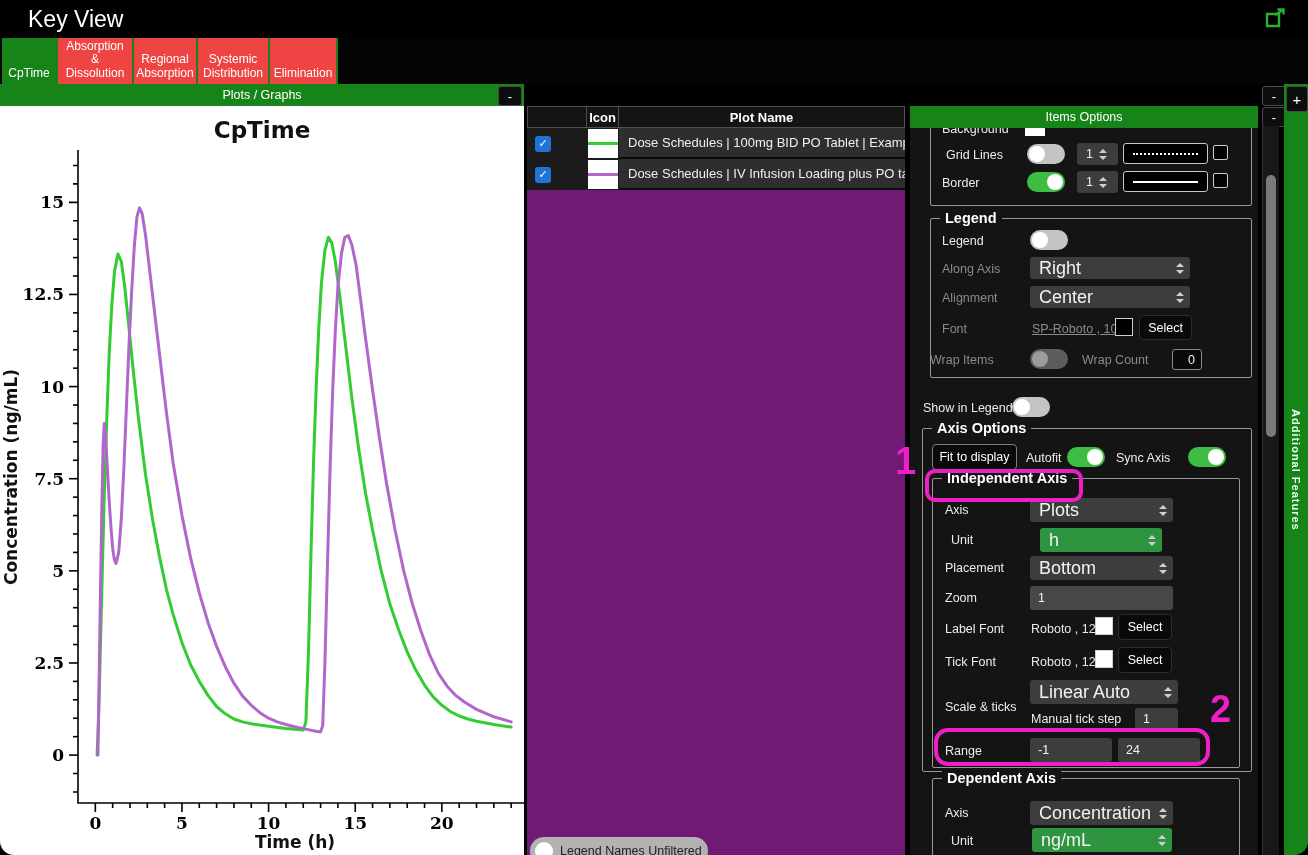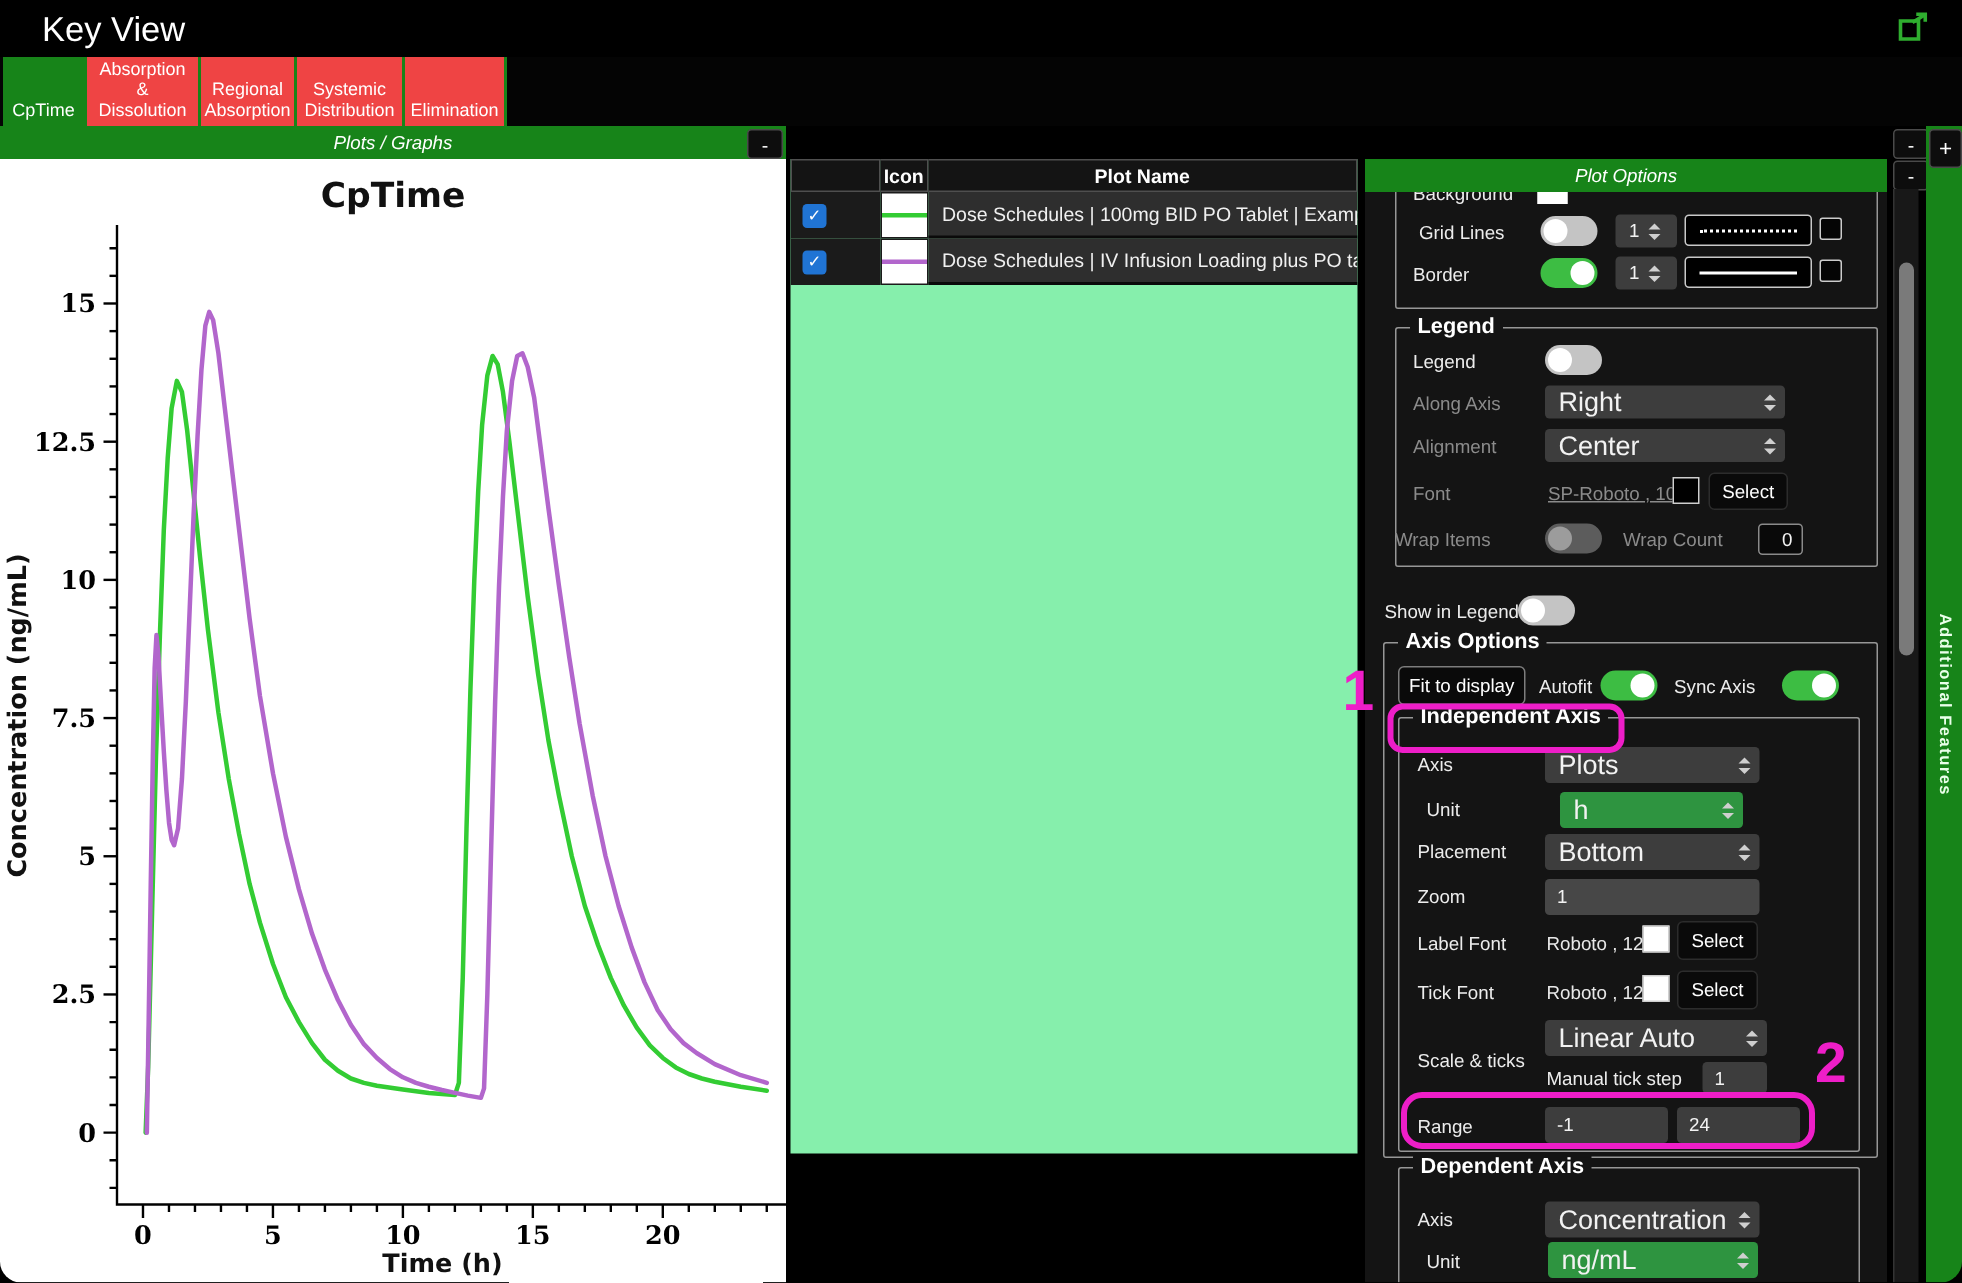--- a/index.html
+++ b/index.html
@@ -10,30 +10,30 @@
   #titlebar{left:0;top:0;width:1308px;height:38px;background:#000;}
   #win-title{left:28px;top:6px;color:#fff;font-size:23px;font-weight:400;}
   
   #tabbar{left:0;top:38px;width:1308px;height:46px;background:#040404;}
   #tabstrip{left:2px;top:0;height:46px;display:flex;background:#178419;}
   .tab{background:#ef4444;color:#fff;font-size:12px;line-height:13.5px;display:flex;flex-direction:column;
        justify-content:flex-end;align-items:center;text-align:center;padding:0 6px 4px 6px;margin-right:2px;
        white-space:pre-line;cursor:pointer;}
   .tab.active{background:#178419;}
   
-  .phead{height:22px;background:#178419;color:#fff;font-size:12.5px;display:flex;align-items:center;justify-content:center;font-style:italic;}
+  .phead{height:22px;background:#178419;color:#fff;font-size:12.5px;display:flex;align-items:center;justify-content:center;}
   .minibtn{background:#0d0d0d;border:1px solid #4a4a4a;border-radius:3px;color:#fff;
            display:flex;align-items:center;justify-content:center;font-size:13px;line-height:1;cursor:pointer;}
   
   #chart-panel{left:0;top:106px;width:524px;height:749px;background:#fff;}
   .tick{font:bold 17px "DejaVu Serif",serif;fill:#000;}
   .ctitle{font:bold 23px "DejaVu Sans",sans-serif;fill:#111;}
   .alabel{font:bold 17px "DejaVu Sans",sans-serif;fill:#111;}
   
-  #ps-panel{left:527px;top:106px;width:378px;height:663px;background:#86efac;overflow:hidden;}
+  #ps-panel{left:527px;top:106px;width:378px;height:749px;background:#701a75;overflow:hidden;}
   .ps-hrow{position:absolute;left:0;top:0;width:378px;height:22px;display:flex;}
   .ps-hcell{background:#141414;border:1px solid #4f4f4f;border-left:none;color:#fff;font-weight:bold;font-size:13px;
             display:flex;align-items:center;justify-content:center;box-sizing:border-box;}
   .ps-row{position:absolute;left:0;width:378px;height:31px;display:flex;}
   .cell{box-sizing:border-box;height:31px;display:flex;align-items:center;}
   .cb-cell{width:60px;background:#1b1b1b;padding-left:8px;}
   .icon-cell{width:32px;background:#1b1b1b;justify-content:center;}
   .name-cell{width:286px;background:#2e2e2e;color:#f0f0f0;font-size:13px;padding-left:9px;
              white-space:nowrap;overflow:hidden;border-bottom:2px solid #0a0a0a;}
   .cbx{width:16px;height:16px;background:#2074d4;border-radius:3px;color:#fff;font-size:11px;
@@ -238,21 +238,21 @@
       <div class="cell name-cell">Dose Schedules | IV Infusion Loading plus PO tablet</div>
     </div>
     <div id="ps-footer">
       <div class="knob"></div>
       <span>Legend Names Unfiltered</span>
     </div>
   </div>
 
   <div class="abs" id="po-panel">
     <div class="phead" id="po-head">
-      <span>Plot Options</span>
+      <span>Items Options</span>
     </div>
 
     <div class="fs" style="left:20px;top:4px;width:322px;height:96px"></div>
     <div class="lbl" style="left:32px;top:16px">Background</div>
     <div class="sw" style="left:115px;top:15px;width:20px;height:15px;background:#fff;border-color:#fff"></div>
 
     <div class="lbl" style="left:36px;top:42px">Grid Lines</div>
     <div class="tog off" style="left:117px;top:38px">
         <div class="k"></div>
       </div>

